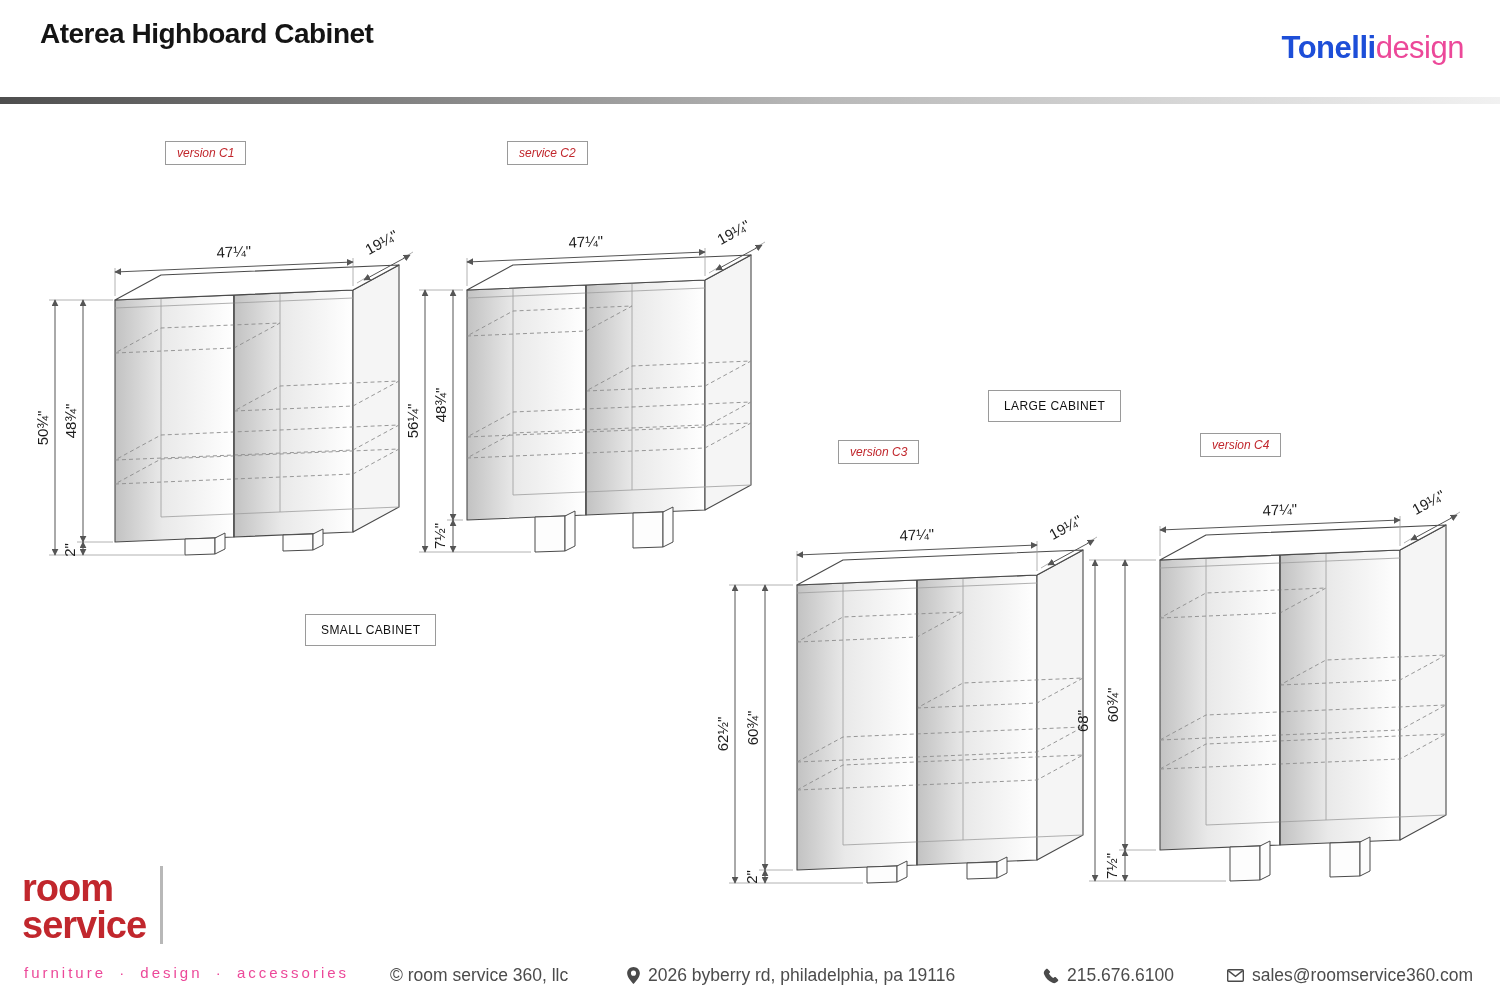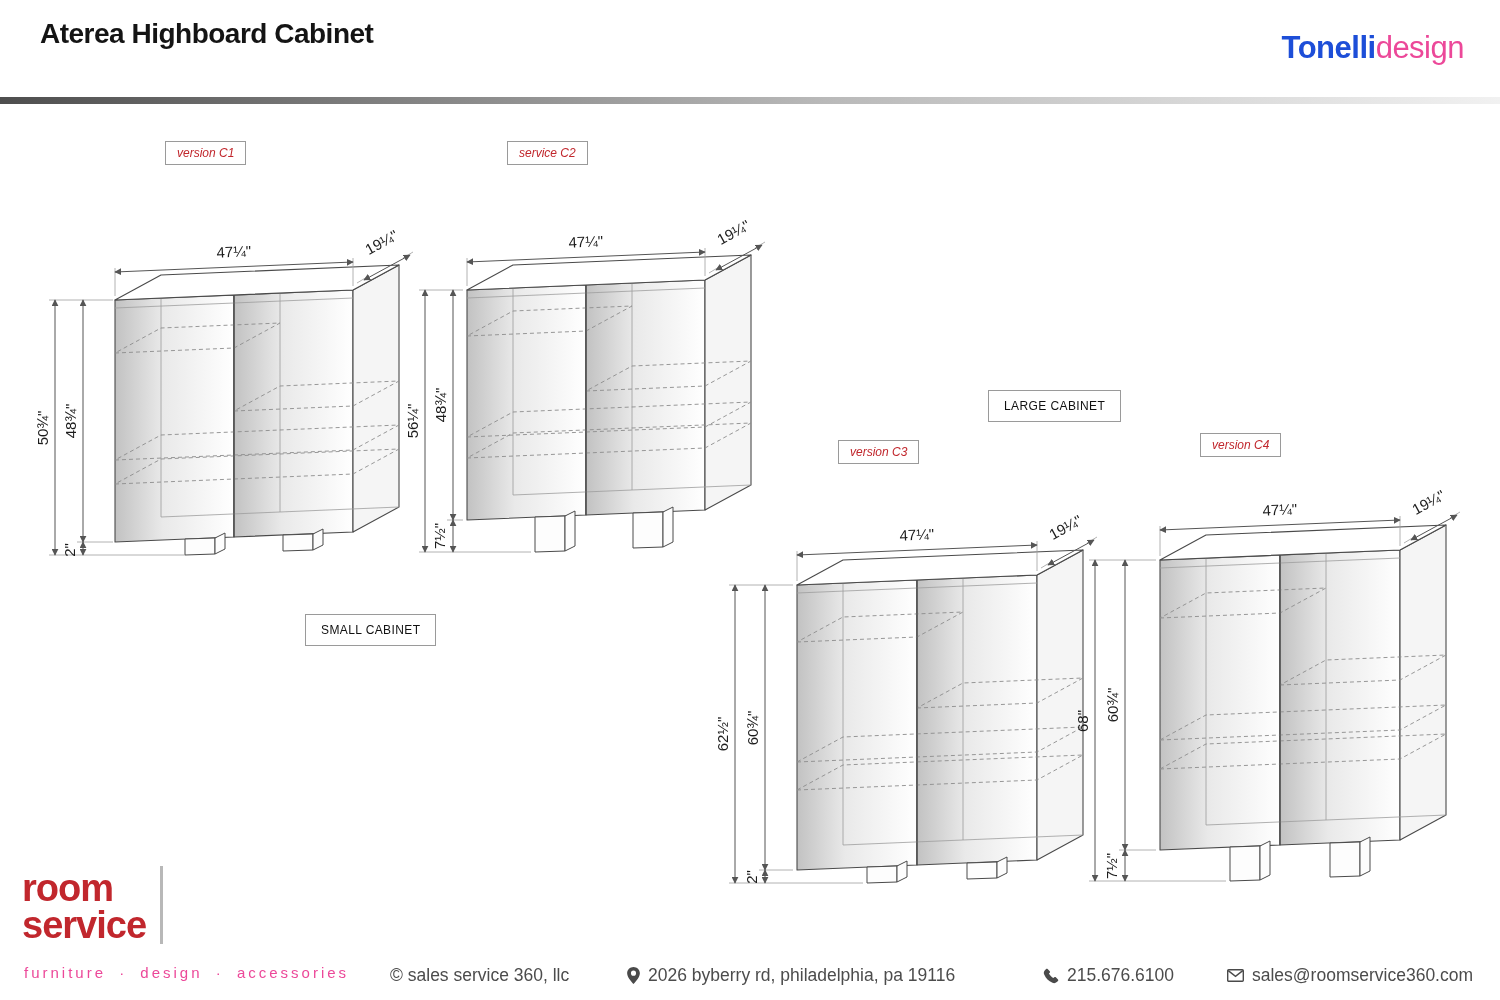--- a/index.html
+++ b/index.html
@@ -282,21 +282,21 @@
 
 <div class="rs-logo">
   <div class="rs-words">
     <div>room</div>
     <div>service</div>
   </div>
   <div class="rs-sep"></div>
 </div>
 <div class="rs-tagline">furniture · design · accessories</div>
 
-<span class="fi" id="fi-copy">© sales service 360, llc</span>
+<span class="fi" id="fi-copy">© room service 360, llc</span>
 
 <span class="fi" id="fi-addr">
   <svg width="13" height="17" viewBox="0 0 12 16">
       <path d="M6 0C2.7 0 0 2.6 0 5.9 0 10.3 6 16 6 16s6-5.7 6-10.1C12 2.6 9.3 0 6 0zm0 8.2a2.4 2.4 0 1 1 0-4.8 2.4 2.4 0 0 1 0 4.8z" fill="#4a4a4a"></path>
     </svg>
   <span>2026 byberry rd, philadelphia, pa 19116</span>
 </span>
 
 <span class="fi" id="fi-phone">
   <svg width="16" height="16" viewBox="0 0 16 16">

